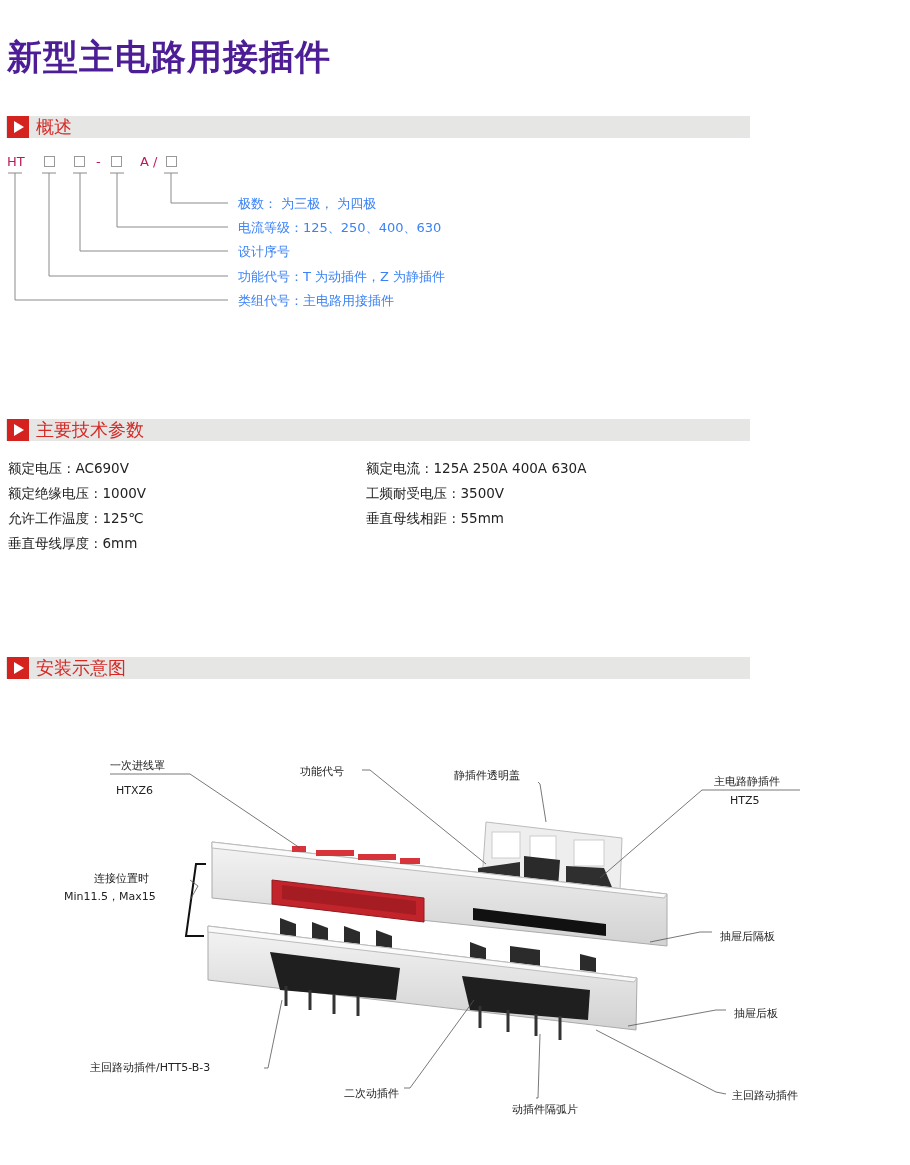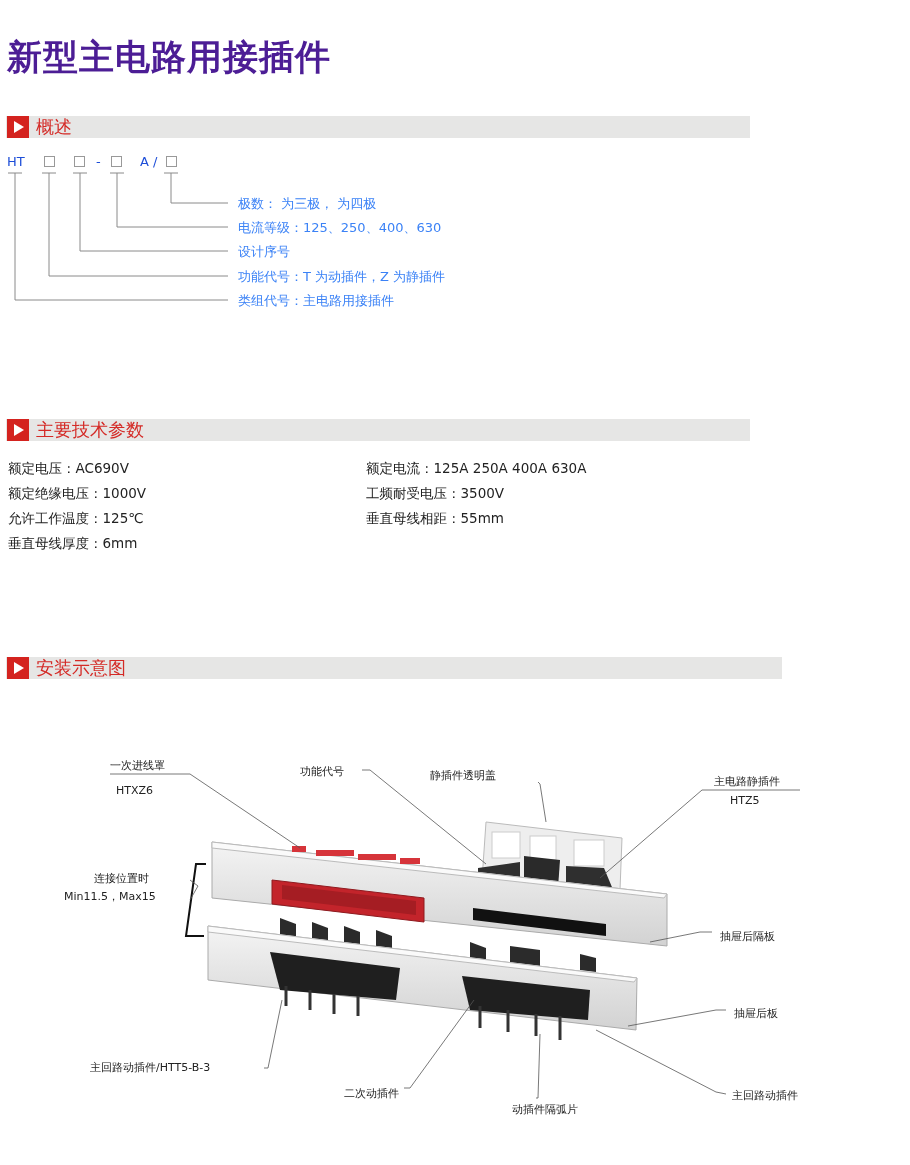--- a/index.html
+++ b/index.html
@@ -6,21 +6,21 @@
   body { width:910px; height:1165px; position:relative; overflow:hidden;
          font-family:"DejaVu Sans","Liberation Sans",sans-serif; color:#222; }
   .title { position:absolute; left:7px; top:34px; font-size:35px; font-weight:bold;
            color:#4c1d95; letter-spacing:1px; }
   .section-bar { position:absolute; left:6px; width:744px; height:22px; background:#e6e6e5; }
   .section-bar .tri { position:absolute; left:1px; top:0; width:22px; height:22px; background:#d4231f; }
   .section-bar .tri::after { content:""; position:absolute; left:7px; top:5px;
            border-left:10px solid #fff; border-top:6px solid transparent; border-bottom:6px solid transparent; }
   .section-bar .label { position:absolute; left:30px; top:-1px; font-size:18px; color:#d42a26; line-height:24px; }
   .t { position:absolute; font-size:13px; color:#3b82f6; white-space:nowrap; }
-  .code { position:absolute; top:154px; font-size:13px; color:#1d4ed8; }
+  .code { position:absolute; top:154px; font-size:13px; color:#be185d; }
   .box { position:absolute; top:156px; width:9px; height:9px; border:1px solid #999; }
   svg.lines { position:absolute; left:0; top:0; }
   .param { position:absolute; font-size:13.5px; color:#222; white-space:nowrap; }
   .callout { position:absolute; font-size:11px; color:#222; white-space:nowrap; }
 </style>
 </head>
 <body>
 
 <div class="title">新型主电路用接插件</div>
 
@@ -62,21 +62,21 @@
   <div class="label">主要技术参数</div>
 </div>
 <div class="param" style="left:8px;top:460px;">额定电压：AC690V</div>
 <div class="param" style="left:8px;top:485px;">额定绝缘电压：1000V</div>
 <div class="param" style="left:8px;top:510px;">允许工作温度：125℃</div>
 <div class="param" style="left:8px;top:535px;">垂直母线厚度：6mm</div>
 <div class="param" style="left:366px;top:460px;">额定电流：125A 250A 400A 630A</div>
 <div class="param" style="left:366px;top:485px;">工频耐受电压：3500V</div>
 <div class="param" style="left:366px;top:510px;">垂直母线相距：55mm</div>
 
-<div class="section-bar" style="top:657px;padding-left:32px;">
+<div class="section-bar" style="top:657px;">
   <div class="tri"></div>
   <div class="label">安装示意图</div>
 </div>
 
 <svg class="lines" width="910" height="1165">
   <defs>
     <linearGradient id="plate" x1="0" y1="0" x2="0" y2="1">
       <stop offset="0" stop-color="#f4f4f4"></stop>
         <stop offset="1" stop-color="#d2d2d2"></stop>
     </linearGradient>
@@ -146,21 +146,21 @@
     <polyline points="264,1068 268,1068 282,1000"></polyline>
     <polyline points="404,1088 410,1088 474,1000"></polyline>
     <polyline points="536,1098 538,1098 540,1034"></polyline>
     <polyline points="726,1094 716,1092 596,1030"></polyline>
   </g>
 </svg>
 
 <div class="callout" style="left:110px;top:758px;">一次进线罩</div>
 <div class="callout" style="left:116px;top:784px;text-align:right;">HTXZ6</div>
 <div class="callout" style="left:300px;top:764px;">功能代号</div>
-<div class="callout" style="left:430px;top:768px;">静插件透明盖</div>
+<div class="callout" style="left:454px;top:768px;">静插件透明盖</div>
 <div class="callout" style="left:714px;top:774px;">主电路静插件</div>
 <div class="callout" style="left:730px;top:794px;">HTZ5</div>
 <div class="callout" style="left:94px;top:871px;">连接位置时</div>
 <div class="callout" style="left:64px;top:889px;">Min11.5，Max15</div>
 <div class="callout" style="left:720px;top:929px;">抽屉后隔板</div>
 <div class="callout" style="left:734px;top:1006px;">抽屉后板</div>
 <div class="callout" style="left:90px;top:1060px;">主回路动插件/HTT5-B-3</div>
 <div class="callout" style="left:344px;top:1086px;">二次动插件</div>
 <div class="callout" style="left:512px;top:1102px;">动插件隔弧片</div>
 <div class="callout" style="left:732px;top:1088px;">主回路动插件</div>

